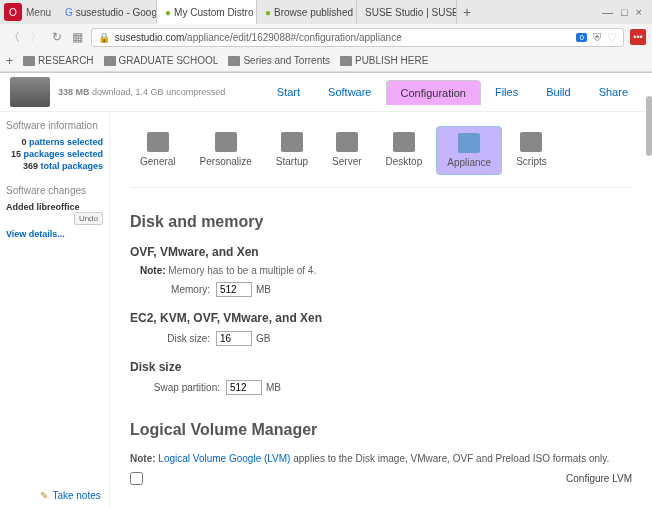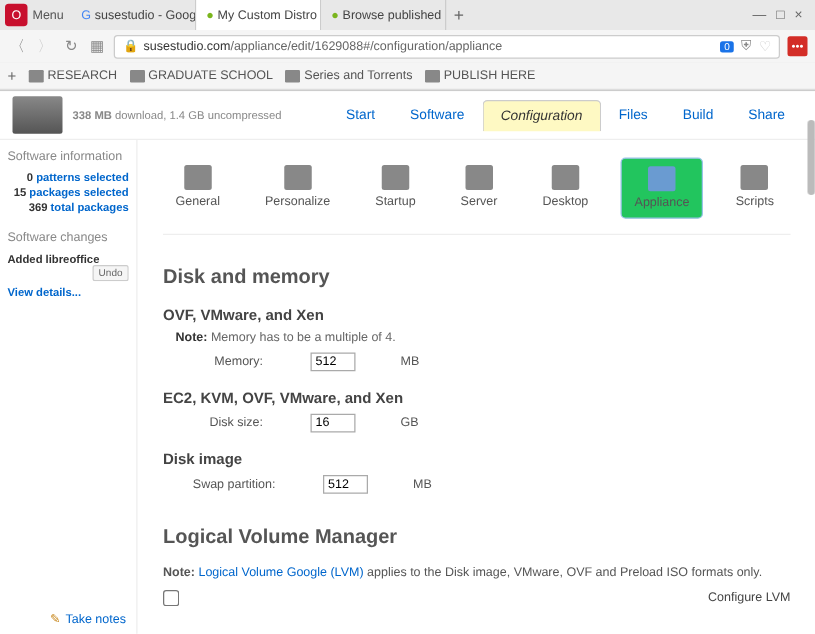--- a/index.html
+++ b/index.html
@@ -19,39 +19,39 @@
 .url .host { color: #333; }
 .addr-icons { margin-left: auto; display: flex; gap: 6px; align-items: center; }
 .bookmarks-row { display: flex; align-items: center; height: 22px; padding: 0 6px; background: #f5f5f5; border-bottom: 1px solid #ddd; gap: 10px; font-size: 10px; color: #555; }
 .bm-item { display: flex; align-items: center; gap: 3px; }
 .bm-folder { width: 12px; height: 10px; background: #888; border-radius: 1px; }
 .header-bar { display: flex; align-items: center; padding: 4px 10px; background: #fff; border-bottom: 1px solid #eee; }
 .distro-icon { width: 40px; height: 30px; background: linear-gradient(#888,#555); border-radius: 2px; margin-right: 8px; }
 .dl-info { font-size: 9px; color: #888; }
 .top-nav { margin-left: auto; display: flex; }
 .top-nav-item { padding: 6px 14px; font-size: 11px; color: #0066cc; cursor: pointer; }
-.top-nav-item.active { background: #fef9c3; border: 1px solid #ccc; border-bottom: none; border-radius: 4px 4px 0 0; color: #333; font-style: italic; }
+.top-nav-item.active { background: #f0abfc; border: 1px solid #ccc; border-bottom: none; border-radius: 4px 4px 0 0; color: #333; }
 .main-wrap { display: flex; height: calc(100% - 96px); }
 .sidebar { width: 110px; padding: 8px 6px; border-right: 1px solid #eee; font-size: 9px; color: #666; }
 .sidebar h4 { font-size: 10px; color: #888; font-weight: normal; margin-bottom: 6px; }
 .sidebar .stat { text-align: right; margin-bottom: 2px; }
 .sidebar .stat b { color: #333; }
 .sidebar .link { color: #0066cc; font-weight: bold; }
 .undo-btn { float: right; border: 1px solid #ccc; border-radius: 2px; padding: 1px 4px; font-size: 8px; background: #f5f5f5; }
 .content { flex: 1; padding: 8px 20px; overflow-y: auto; position: relative; }
-.sub-tabs { display: flex; gap: 16px; padding: 6px 0 12px; border-bottom: 1px solid #eee; margin-bottom: 14px; }
+.sub-tabs { display: flex; gap: 4px; padding: 6px 0 12px; border-bottom: 1px solid #eee; margin-bottom: 14px; }
 .sub-tab { display: flex; flex-direction: column; align-items: center; gap: 4px; padding: 6px 10px; font-size: 10px; color: #555; cursor: pointer; border-radius: 4px; }
-.sub-tab.active { border: 1px solid #99c2e8; background: #22c55e; }
+.sub-tab.active { border: 1px solid #99c2e8; background: #c4b5fd; }
 .sub-tab .ico { width: 22px; height: 20px; background: #888; border-radius: 2px; }
 .sub-tab.active .ico { background: #6a9bd1; }
 h1 { font-size: 16px; color: #555; margin-bottom: 14px; font-weight: bold; margin-top: 25px; }
 h2 { font-size: 12px; color: #444; margin: 14px 0 6px; font-weight: bold; }
 .note { font-size: 10px; color: #666; margin-left: 10px; }
 .note b { color: #333; }
-.field-row { display: flex; align-items: center; margin: 6px 0 6px 10px; font-size: 10px; gap: 32px; }
+.field-row { display: flex; align-items: center; margin: 6px 0 6px 10px; font-size: 10px; }
 .field-row label { width: 70px; text-align: right; margin-right: 6px; color: #555; }
 .field-row input[type=text] { width: 36px; border: 1px solid #aaa; padding: 1px 3px; font-size: 10px; }
 .unit { margin-left: 4px; color: #555; }
 .lvm-note { font-size: 10px; color: #555; margin-bottom: 8px; }
 .lvm-note a, .content a { color: #0066cc; text-decoration: none; }
 .check-row { font-size: 10px; color: #444; margin: 3px 0; display: flex; align-items: center; justify-content: space-between; }
 .check-row input { margin-right: 4px; }
 .take-notes { position: absolute; bottom: 6px; left: 40px; font-size: 10px; color: #0066cc; display: flex; align-items: center; gap: 4px; }
 .pencil { color: #c8881e; }
 .scrollbar-fake { position: absolute; right: 0; top: 96px; width: 6px; height: 60px; background: #bbb; border-radius: 3px; }
@@ -69,20 +69,23 @@
         <span>susestudio - Google Sea</span>
       </div>
     <div class="tab active">
         <span style="color:#7ab51d;margin-right:3px">●</span>
         <span>My Custom Distro Leap 4</span>
       </div>
     <div class="tab">
         <span style="color:#7ab51d;margin-right:3px">●</span>
         <span>Browse published applian</span>
       </div>
+    <div class="tab">
+        <span>SUSE Studio | SUSE</span>
+      </div>
     <div class="tab-add">+</div>
     <div class="win-controls">
       <span>—</span>
       <span>□</span>
       <span>×</span>
     </div>
   </div>
   <div class="addr-row">
     <span class="nav-btn">〈</span>
     <span class="nav-btn" style="color:#ccc">〉</span>
@@ -191,21 +194,21 @@
       <span class="unit">MB</span>
     </div>
 
     <h2>EC2, KVM, OVF, VMware, and Xen</h2>
     <div class="field-row">
       <label>Disk size:</label>
       <input type="text" value="16" style="">
       <span class="unit">GB</span>
     </div>
 
-    <h2>Disk image</h2>
+    <h2>Disk size</h2>
     <div class="field-row">
       <label style="width:80px">Swap partition:</label>
       <input type="text" value="512" style="">
       <span class="unit">MB</span>
     </div>
 
     <h1 style="margin-top:26px">Logical Volume Manager</h1>
     <div class="lvm-note">
       <b>Note:</b> <a>Logical Volume Google (LVM)</a> <span>applies to the Disk image, VMware, OVF and Preload ISO formats only.</span>
     </div>

